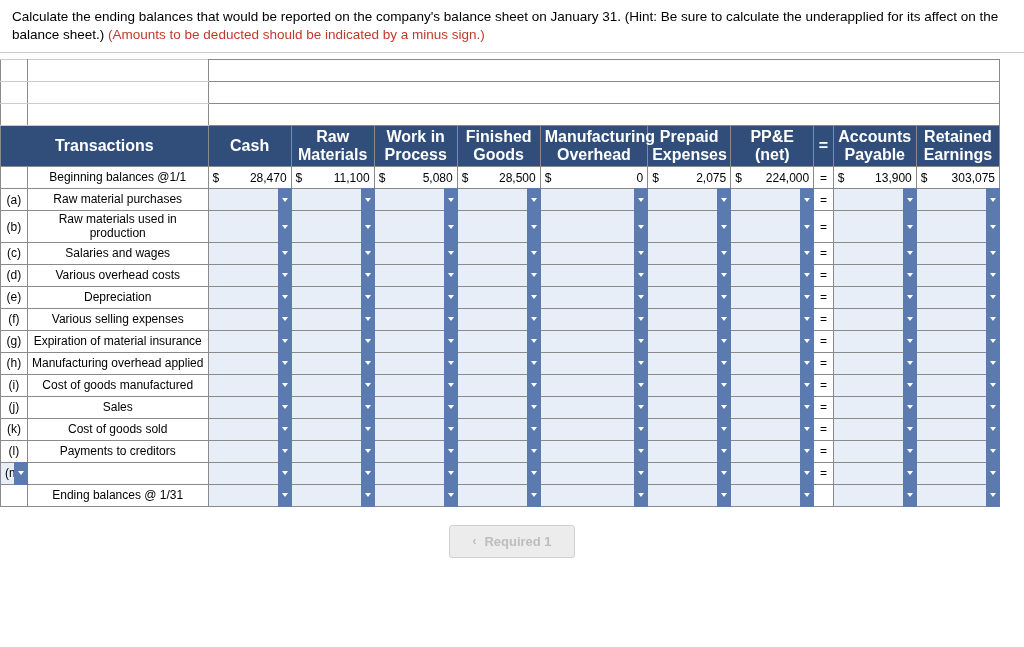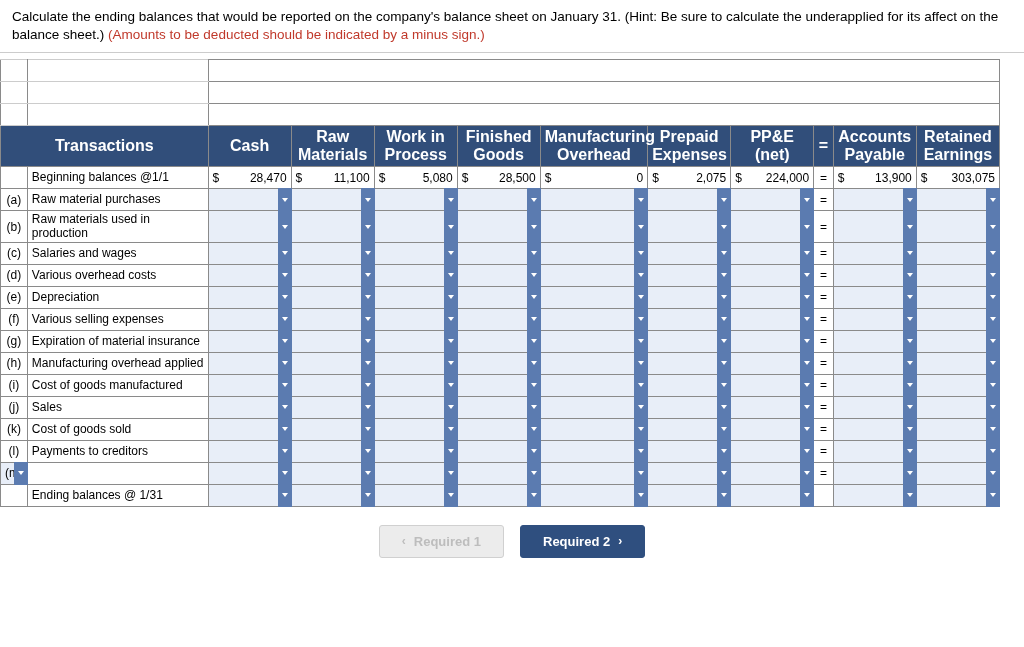--- a/index.html
+++ b/index.html
@@ -54,21 +54,21 @@
   .title-row td.spacer {
     background:#fff;
     border-top:1px solid #ccc;
     border-bottom:1px solid #ccc;
   }
   .lbl-cell {
     text-align: center;
     font-size: 12px;
   }
   .desc-cell {
-    text-align: left;
+    text-align: center;
     font-size: 12px;
     line-height: 1.1;
   }
   .num-cell {
     text-align: right;
     font-size: 12px;
     position: relative;
     background: #fff;
   }
   .input-cell {
@@ -700,17 +700,13 @@
         </tr>
       </tbody>
 </table>
 </div>
 
 <div class="nav-row">
   <div class="nav-btn nav-prev">
     <span class="chev">‹</span>
     <span>Required 1</span>
   </div>
-  <div class="nav-btn nav-next">
-    <span>Required 2</span>
-    <span class="chev">›</span>
-  </div>
 </div>
 
 </body></html>

